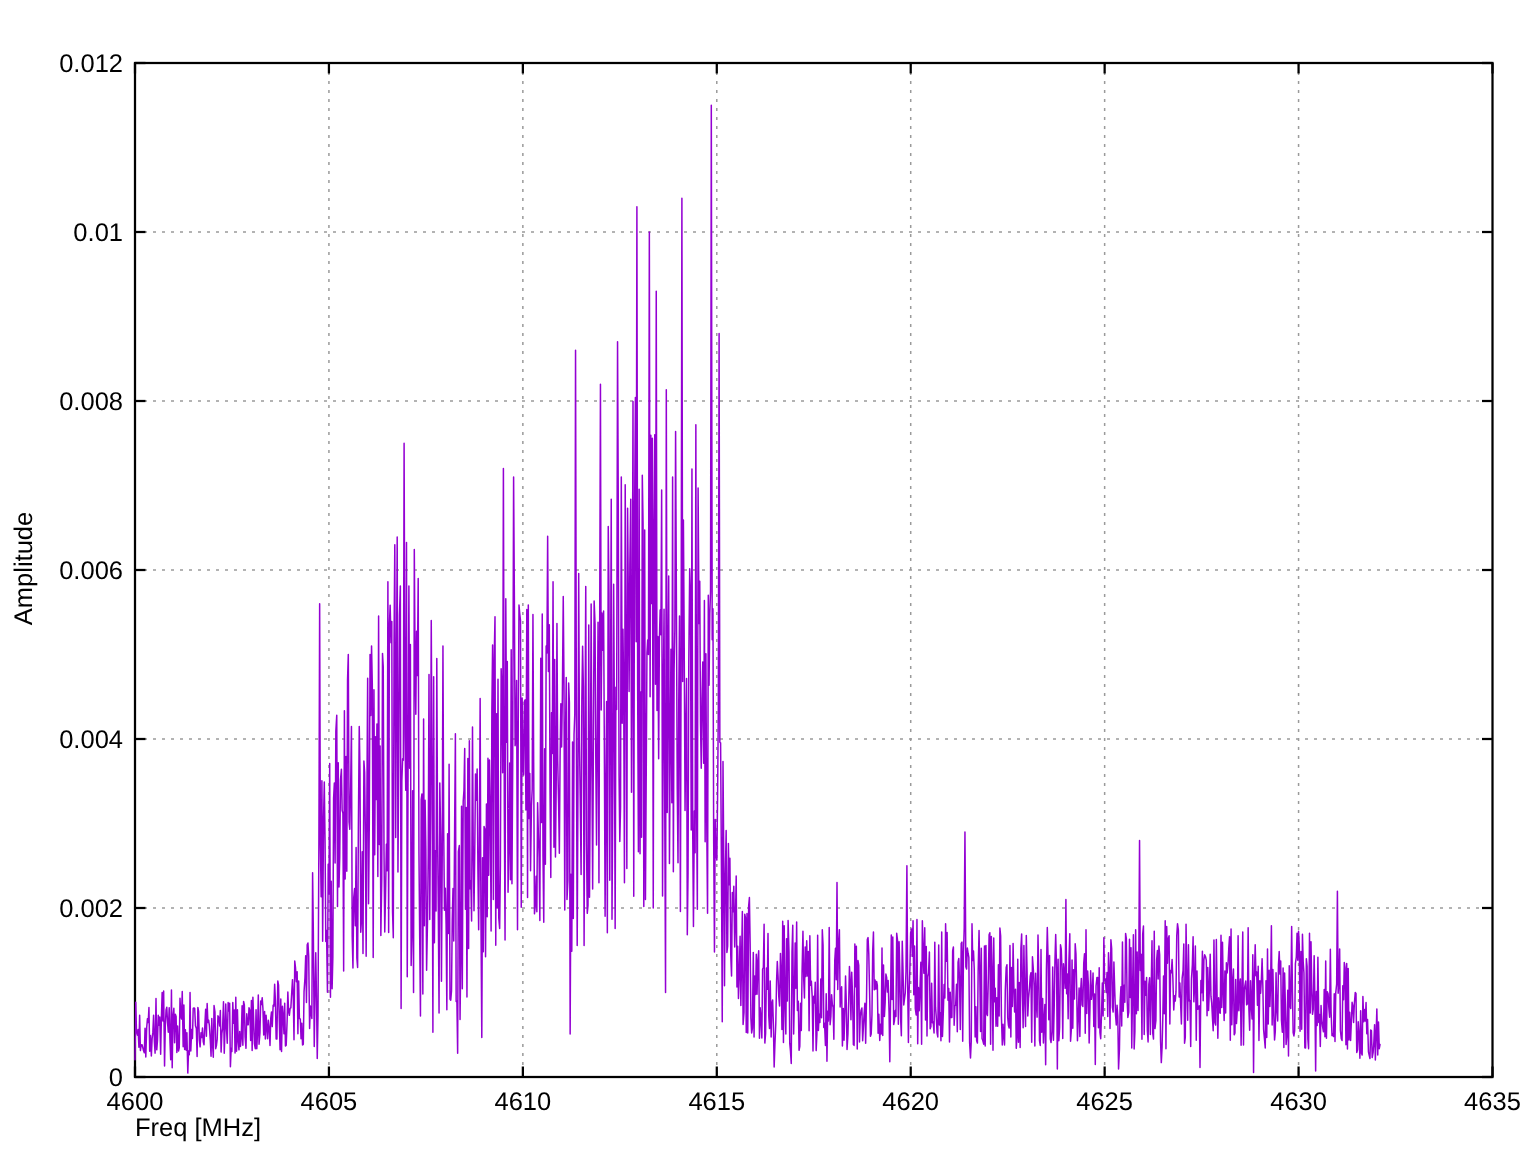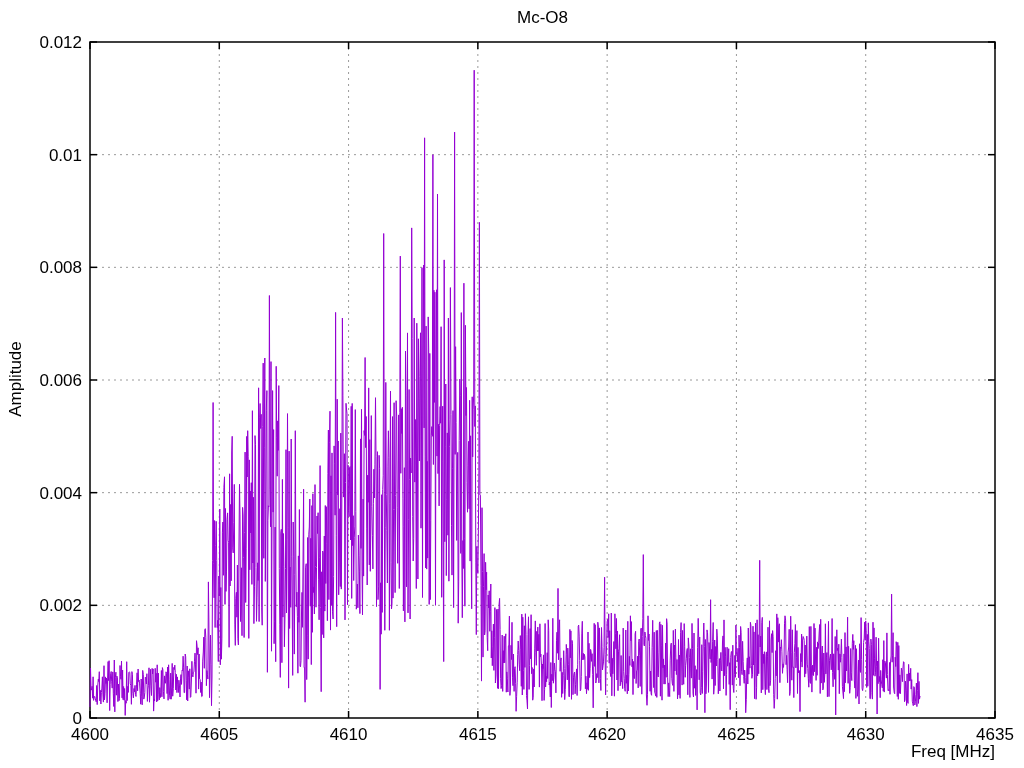--- a/index.html
+++ b/index.html
@@ -1,19 +1,19 @@
 <!DOCTYPE html>
 <html><head>
 <meta charset="utf-8">
 <style>
   html,body{margin:0;padding:0;background:#ffffff;}
   body{width:1024px;height:768px;position:relative;font-family:"Liberation Sans",sans-serif;color:#000;}
   .figure{position:absolute;inset:0;}
   .title{position:absolute;left:90px;top:8px;width:905px;text-align:center;font-size:17px;}
-  .xlabel{position:absolute;left:90px;top:742px;width:905px;text-align:right;font-size:17px;}
+  .xlabel{position:absolute;left:90px;top:742px;width:905px;text-align:left;font-size:17px;}
   .ylabel{position:absolute;left:-36px;top:369px;width:104px;height:20px;text-align:center;
           font-size:17px;transform:rotate(-90deg);white-space:nowrap;}
   svg{position:absolute;left:0;top:0;}
 </style>
 </head>
 <body>
 
 <div class="figure">
   <svg id="chart" width="1024" height="768" viewBox="0 0 1024 768">
       <line x1="219.28571428571428" y1="42" x2="219.28571428571428" y2="718" stroke="#9a9a9a" stroke-width="1" stroke-dasharray="2 4"></line>
@@ -68,16 +68,15 @@
       <line x1="995" y1="267.3333333333333" x2="988" y2="267.3333333333333" stroke="#000000" stroke-width="1.5"></line>
       <text x="82" y="273.3333333333333" text-anchor="end" font-size="17" font-family="&quot;Liberation Sans&quot;,sans-serif" fill="#000">0.008</text>
       <line x1="90" y1="154.66666666666674" x2="97" y2="154.66666666666674" stroke="#000000" stroke-width="1.5"></line>
       <line x1="995" y1="154.66666666666674" x2="988" y2="154.66666666666674" stroke="#000000" stroke-width="1.5"></line>
       <text x="82" y="160.66666666666674" text-anchor="end" font-size="17" font-family="&quot;Liberation Sans&quot;,sans-serif" fill="#000">0.01</text>
       <line x1="90" y1="42" x2="97" y2="42" stroke="#000000" stroke-width="1.5"></line>
       <line x1="995" y1="42" x2="988" y2="42" stroke="#000000" stroke-width="1.5"></line>
       <text x="82" y="48" text-anchor="end" font-size="17" font-family="&quot;Liberation Sans&quot;,sans-serif" fill="#000">0.012</text>
       <path d="M90.0 706.5L90.5 668.1L91.0 687.9L91.6 690.1L92.1 686.3L92.6 698.2L93.1 676.8L93.6 700.4L94.1 696.7L94.7 696.5L95.2 698.4L95.7 700.5L96.2 701.8L96.7 685.5L97.2 704.6L97.8 685.0L98.3 679.1L98.8 681.6L99.3 671.7L99.8 700.8L100.3 690.3L100.9 704.0L101.4 692.6L101.9 688.1L102.4 676.8L102.9 694.1L103.4 702.1L104.0 665.7L104.5 699.9L105.0 693.6L105.5 676.9L106.0 683.5L106.5 678.0L107.1 702.8L107.6 678.1L108.1 661.6L108.6 680.6L109.1 660.7L109.7 710.6L110.2 684.2L110.7 673.3L111.2 671.5L111.7 681.8L112.2 688.1L112.8 671.9L113.3 693.7L113.8 706.5L114.3 660.0L114.8 711.9L115.3 677.7L115.9 672.2L116.4 695.2L116.9 676.1L117.4 677.6L117.9 701.6L118.4 684.0L119.0 700.7L119.5 698.5L120.0 665.5L120.5 676.6L121.0 679.3L121.5 661.0L122.1 697.9L122.6 670.0L123.1 699.7L123.6 686.5L124.1 700.2L124.6 688.5L125.2 715.4L125.7 700.6L126.2 703.2L126.7 661.7L127.2 700.6L127.8 686.3L128.3 692.4L128.8 672.3L129.3 672.0L129.8 672.3L130.3 683.8L130.9 685.6L131.4 704.3L131.9 671.6L132.4 674.3L132.9 693.5L133.4 697.9L134.0 688.5L134.5 691.7L135.0 685.4L135.5 694.6L136.0 696.5L136.5 684.8L137.1 672.8L137.6 690.8L138.1 669.0L138.6 681.6L139.1 680.1L139.6 683.9L140.2 693.4L140.7 704.2L141.2 679.0L141.7 696.2L142.2 704.8L142.7 670.4L143.3 674.6L143.8 699.1L144.3 697.0L144.8 692.7L145.3 677.2L145.9 678.6L146.4 684.0L146.9 673.7L147.4 701.4L147.9 689.1L148.4 685.4L149.0 667.8L149.5 702.2L150.0 686.2L150.5 669.4L151.0 685.7L151.5 695.5L152.1 668.4L152.6 674.0L153.1 668.9L153.6 711.1L154.1 699.0L154.6 701.0L155.2 668.3L155.7 682.2L156.2 673.3L156.7 702.0L157.2 664.8L157.7 700.9L158.3 673.1L158.8 694.2L159.3 699.9L159.8 687.6L160.3 697.6L160.8 692.6L161.4 670.5L161.9 696.8L162.4 667.6L162.9 669.9L163.4 691.3L164.0 698.9L164.5 675.9L165.0 683.2L165.5 683.1L166.0 671.8L166.5 673.4L167.1 693.6L167.6 667.0L168.1 700.3L168.6 664.8L169.1 679.8L169.6 695.8L170.2 699.1L170.7 673.1L171.2 699.2L171.7 687.9L172.2 663.4L172.7 696.2L173.3 688.7L173.8 667.4L174.3 669.6L174.8 665.1L175.3 672.6L175.8 690.0L176.4 674.3L176.9 692.6L177.4 676.9L177.9 684.6L178.4 692.5L178.9 680.2L179.5 685.9L180.0 697.0L180.5 678.9L181.0 674.6L181.5 684.4L182.1 670.1L182.6 670.8L183.1 656.2L183.6 667.1L184.1 692.7L184.6 692.6L185.2 654.0L185.7 656.8L186.2 680.6L186.7 699.8L187.2 666.0L187.7 701.0L188.3 670.8L188.8 677.3L189.3 689.1L189.8 668.8L190.3 697.4L190.8 696.8L191.4 681.0L191.9 661.3L192.4 674.5L192.9 676.9L193.4 672.2L193.9 671.9L194.5 661.3L195.0 653.1L195.5 664.1L196.0 693.2L196.5 640.7L197.0 645.1L197.6 654.5L198.1 647.8L198.6 689.1L199.1 654.0L199.6 678.9L200.2 679.4L200.7 692.5L201.2 682.1L201.7 696.6L202.2 696.2L202.7 661.1L203.3 652.0L203.8 637.1L204.3 668.3L204.8 629.9L205.3 628.7L205.8 637.6L206.4 685.7L206.9 670.6L207.4 674.6L207.9 679.0L208.4 581.9L208.9 622.0L209.5 697.7L210.0 663.0L210.5 635.1L211.0 664.7L211.5 705.7L212.0 677.0L212.6 560.3L213.1 402.5L213.6 563.8L214.1 597.8L214.6 520.5L215.1 627.5L215.7 545.4L216.2 521.3L216.7 560.7L217.2 627.6L217.7 620.3L218.3 661.5L218.8 576.1L219.3 596.0L219.8 509.0L220.3 664.8L220.8 587.5L221.4 659.2L221.9 638.1L222.4 532.2L222.9 522.0L223.4 575.3L223.9 487.3L224.5 476.8L225.0 604.4L225.5 508.5L226.0 591.4L226.5 571.1L227.0 519.8L227.6 512.9L228.1 540.2L228.6 542.3L229.1 647.3L229.6 473.8L230.1 586.0L230.7 504.4L231.2 580.8L231.7 453.0L232.2 436.3L232.7 547.9L233.2 552.9L233.8 522.4L234.3 484.4L234.8 624.1L235.3 645.4L235.8 598.6L236.4 592.3L236.9 617.2L237.4 565.0L237.9 638.7L238.4 645.0L238.9 553.0L239.5 484.3L240.0 514.9L240.5 621.5L241.0 613.1L241.5 567.8L242.0 635.7L242.6 507.4L243.1 515.0L243.6 557.7L244.1 637.5L244.6 532.5L245.1 452.1L245.7 602.5L246.2 548.9L246.7 436.4L247.2 477.0L247.7 430.7L248.2 456.2L248.8 638.4L249.3 459.9L249.8 569.8L250.3 491.1L250.8 533.0L251.3 482.7L251.9 584.4L252.4 410.7L252.9 563.0L253.4 497.3L253.9 623.6L254.5 586.2L255.0 435.6L255.5 444.7L256.0 567.3L256.5 621.3L257.0 597.9L257.6 562.8L258.1 580.5L258.6 387.8L259.1 621.6L259.6 417.1L260.1 403.5L260.7 428.5L261.2 414.3L261.7 607.8L262.2 625.2L262.7 426.7L263.2 363.1L263.8 558.3L264.3 447.2L264.8 358.0L265.3 581.4L265.8 509.6L266.3 410.3L266.9 390.6L267.4 672.3L267.9 520.7L268.4 505.8L268.9 506.8L269.4 295.5L270.0 489.8L270.5 526.8L271.0 361.6L271.5 651.2L272.0 524.1L272.6 390.6L273.1 512.1L273.6 429.6L274.1 643.7L274.6 621.9L275.1 527.1L275.7 661.7L276.2 366.3L276.7 437.8L277.2 476.2L277.7 420.9L278.2 450.4L278.8 385.6L279.3 568.4L279.8 624.8L280.3 677.4L280.8 533.1L281.3 529.3L281.9 662.7L282.4 479.4L282.9 617.1L283.4 533.5L283.9 566.6L284.4 646.8L285.0 614.5L285.5 568.4L286.0 449.7L286.5 613.0L287.0 539.3L287.5 413.6L288.1 527.5L288.6 688.1L289.1 451.1L289.6 628.5L290.1 567.1L290.7 607.3L291.2 439.0L291.7 556.1L292.2 606.1L292.7 675.4L293.2 522.0L293.8 556.8L294.3 654.1L294.8 574.4L295.3 430.7L295.8 554.0L296.3 606.8L296.9 592.2L297.4 616.5L297.9 673.2L298.4 555.9L298.9 622.3L299.4 509.5L300.0 666.1L300.5 666.8L301.0 660.7L301.5 613.0L302.0 592.4L302.5 627.3L303.1 551.0L303.6 489.2L304.1 667.6L304.6 667.5L305.1 702.2L305.6 567.8L306.2 563.7L306.7 679.6L307.2 635.7L307.7 537.5L308.2 659.1L308.8 534.2L309.3 527.0L309.8 499.0L310.3 606.2L310.8 538.3L311.3 664.6L311.9 505.6L312.4 632.3L312.9 493.8L313.4 592.5L313.9 587.1L314.4 614.0L315.0 484.6L315.5 566.4L316.0 607.2L316.5 567.6L317.0 516.0L317.5 533.5L318.1 512.7L318.6 579.1L319.1 619.8L319.6 557.9L320.1 465.6L320.6 607.4L321.2 691.7L321.7 571.8L322.2 634.5L322.7 551.0L323.2 552.7L323.7 637.9L324.3 536.0L324.8 611.1L325.3 505.5L325.8 583.5L326.3 506.7L326.9 543.5L327.4 620.7L327.9 473.5L328.4 430.0L328.9 599.6L329.4 442.3L330.0 411.2L330.5 630.1L331.0 475.8L331.5 605.2L332.0 452.9L332.5 611.8L333.1 619.0L333.6 576.7L334.1 445.9L334.6 463.2L335.1 515.2L335.6 312.4L336.2 535.5L336.7 626.7L337.2 399.2L337.7 494.9L338.2 441.0L338.7 594.8L339.3 562.1L339.8 508.7L340.3 586.5L340.8 433.1L341.3 589.1L341.8 510.0L342.4 318.0L342.9 395.8L343.4 497.1L343.9 493.2L344.4 453.7L345.0 619.9L345.5 482.6L346.0 403.3L346.5 409.0L347.0 413.8L347.5 604.8L348.1 465.3L348.6 510.5L349.1 516.6L349.6 467.6L350.1 466.6L350.6 540.0L351.2 406.3L351.7 598.4L352.2 403.4L352.7 545.6L353.2 515.7L353.7 580.5L354.3 537.2L354.8 526.1L355.3 409.6L355.8 511.6L356.3 609.2L356.8 604.6L357.4 584.1L357.9 607.8L358.4 535.1L358.9 555.3L359.4 571.1L359.9 613.6L360.5 438.9L361.0 548.4L361.5 409.3L362.0 571.1L362.5 614.9L363.1 499.1L363.6 576.1L364.1 430.6L364.6 435.4L365.1 357.5L365.6 447.6L366.2 416.5L366.7 528.1L367.2 585.0L367.7 475.2L368.2 502.3L368.7 387.9L369.3 564.9L369.8 439.6L370.3 571.3L370.8 524.1L371.3 415.6L371.8 506.6L372.4 535.4L372.9 568.9L373.4 503.8L373.9 469.2L374.4 498.0L374.9 464.9L375.5 397.7L376.0 456.6L376.5 606.6L377.0 488.2L377.5 451.7L378.0 599.6L378.6 586.9L379.1 455.3L379.6 468.5L380.1 689.4L380.6 582.8L381.2 634.2L381.7 494.7L382.2 612.4L382.7 489.5L383.2 475.8L383.7 233.5L384.3 500.0L384.8 630.3L385.3 527.2L385.8 382.4L386.3 494.4L386.8 530.8L387.4 583.0L387.9 466.1L388.4 430.8L388.9 457.5L389.4 630.3L389.9 503.6L390.5 391.0L391.0 562.8L391.5 608.9L392.0 603.7L392.5 416.6L393.0 598.1L393.6 509.5L394.1 402.7L394.6 509.8L395.1 592.6L395.6 495.5L396.1 400.7L396.7 416.1L397.2 507.2L397.7 563.3L398.2 489.2L398.7 414.9L399.3 588.5L399.8 412.6L400.3 256.1L400.8 473.3L401.3 408.7L401.8 433.5L402.4 407.3L402.9 498.9L403.4 610.8L403.9 526.3L404.4 467.7L404.9 621.9L405.5 351.0L406.0 395.8L406.5 586.8L407.0 460.3L407.5 332.9L408.0 612.9L408.6 519.8L409.1 389.5L409.6 479.3L410.1 619.0L410.6 458.1L411.1 473.0L411.7 227.9L412.2 338.4L412.7 516.7L413.2 561.0L413.7 538.2L414.2 318.0L414.8 482.1L415.3 419.5L415.8 460.9L416.3 588.5L416.8 323.2L417.4 440.0L417.9 579.0L418.4 338.8L418.9 398.7L419.4 461.0L419.9 376.4L420.5 332.8L421.0 528.2L421.5 432.0L422.0 267.7L422.5 597.5L423.0 350.0L423.6 265.0L424.1 427.9L424.6 137.8L425.1 456.9L425.6 567.9L426.1 326.1L426.7 569.1L427.2 461.3L427.7 558.1L428.2 316.9L428.7 349.0L429.2 604.4L429.8 353.4L430.3 599.6L430.8 520.3L431.3 435.3L431.8 426.6L432.3 436.3L432.9 154.7L433.4 464.5L433.9 290.2L434.4 402.4L434.9 292.2L435.5 605.3L436.0 349.0L436.5 289.8L437.0 456.1L437.5 194.1L438.0 473.6L438.6 424.3L439.1 505.9L439.6 425.6L440.1 406.6L440.6 423.2L441.1 326.7L441.7 597.3L442.2 461.1L442.7 406.2L443.2 545.9L443.7 661.6L444.2 259.9L444.8 541.7L445.3 446.8L445.8 384.0L446.3 575.6L446.8 499.5L447.3 432.9L447.9 535.2L448.4 318.0L448.9 581.2L449.4 446.3L449.9 419.9L450.4 287.6L451.0 414.5L451.5 525.7L452.0 575.1L452.5 468.2L453.0 410.6L453.6 607.6L454.1 425.1L454.6 132.1L455.1 454.4L455.6 346.7L456.1 422.4L456.7 540.4L457.2 489.0L457.7 452.4L458.2 623.2L458.7 581.9L459.2 440.6L459.8 379.1L460.3 395.5L460.8 553.4L461.3 312.6L461.8 552.6L462.3 617.7L462.9 540.6L463.4 568.5L463.9 283.2L464.4 538.2L464.9 606.2L465.4 325.3L466.0 415.6L466.5 387.5L467.0 482.3L467.5 512.2L468.0 465.7L468.5 441.4L469.1 508.8L469.6 400.3L470.1 561.1L470.6 435.8L471.1 542.2L471.7 608.8L472.2 396.8L472.7 456.9L473.2 409.2L473.7 394.1L474.2 70.2L474.8 426.5L475.3 405.9L475.8 562.1L476.3 634.6L476.8 546.4L477.3 569.1L477.9 573.4L478.4 529.7L478.9 470.1L479.4 222.3L479.9 494.9L480.4 495.2L481.0 585.3L481.5 681.1L482.0 507.7L482.5 571.5L483.0 657.1L483.5 586.3L484.1 553.6L484.6 635.0L485.1 630.7L485.6 562.3L486.1 589.8L486.6 572.2L487.2 637.5L487.7 650.7L488.2 595.0L488.7 607.9L489.2 590.8L489.8 631.3L490.3 611.7L490.8 584.0L491.3 658.0L491.8 630.8L492.3 665.7L492.9 646.6L493.4 624.1L493.9 670.4L494.4 637.8L494.9 607.6L495.4 683.0L496.0 674.9L496.5 609.5L497.0 611.9L497.5 688.3L498.0 609.0L498.5 688.7L499.1 604.0L499.6 598.4L500.1 629.4L500.6 678.7L501.1 688.6L501.6 685.4L502.2 635.0L502.7 691.4L503.2 650.7L503.7 663.0L504.2 636.2L504.7 662.8L505.3 639.9L505.8 633.8L506.3 692.2L506.8 671.9L507.3 678.4L507.9 692.0L508.4 646.0L508.9 645.1L509.4 616.1L509.9 695.4L510.4 689.0L511.0 645.3L511.5 659.5L512.0 622.3L512.5 677.2L513.0 685.7L513.5 654.0L514.1 691.4L514.6 668.5L515.1 666.7L515.6 683.2L516.1 711.3L516.6 696.7L517.2 682.2L517.7 654.3L518.2 641.0L518.7 650.5L519.2 664.7L519.7 670.7L520.3 635.6L520.8 649.6L521.3 686.3L521.8 614.1L522.3 695.0L522.8 617.2L523.4 670.5L523.9 689.4L524.4 625.8L524.9 667.4L525.4 613.7L526.0 634.5L526.5 695.6L527.0 700.9L527.5 709.0L528.0 634.5L528.5 616.8L529.1 689.4L529.6 665.4L530.1 628.6L530.6 658.8L531.1 614.7L531.6 673.7L532.2 667.5L532.7 700.2L533.2 697.5L533.7 668.9L534.2 687.0L534.7 648.1L535.3 620.9L535.8 652.8L536.3 665.3L536.8 631.3L537.3 651.0L537.8 627.1L538.4 650.7L538.9 634.3L539.4 687.1L539.9 623.8L540.4 656.8L540.9 654.1L541.5 665.1L542.0 700.7L542.5 664.1L543.0 668.7L543.5 654.9L544.1 700.4L544.6 689.5L545.1 623.5L545.6 687.0L546.1 676.2L546.6 681.7L547.2 652.7L547.7 678.5L548.2 619.8L548.7 630.2L549.2 685.0L549.7 682.2L550.3 697.0L550.8 662.5L551.3 707.5L551.8 674.2L552.3 680.6L552.8 618.3L553.4 683.2L553.9 677.8L554.4 663.1L554.9 669.7L555.4 671.5L555.9 692.9L556.5 640.3L557.0 632.2L557.5 653.2L558.0 588.4L558.5 659.7L559.0 630.5L559.6 619.8L560.1 671.3L560.6 661.5L561.1 657.9L561.6 697.3L562.2 672.3L562.7 693.5L563.2 675.7L563.7 650.7L564.2 668.6L564.7 699.6L565.3 689.3L565.8 668.1L566.3 644.4L566.8 654.7L567.3 679.9L567.8 648.1L568.4 664.2L568.9 696.3L569.4 696.9L569.9 629.4L570.4 657.8L570.9 630.9L571.5 699.3L572.0 640.4L572.5 643.6L573.0 694.7L573.5 677.8L574.0 673.7L574.6 672.0L575.1 693.8L575.6 684.7L576.1 675.3L576.6 668.9L577.1 695.5L577.7 664.8L578.2 626.3L578.7 625.1L579.2 636.1L579.7 660.3L580.3 690.8L580.8 689.3L581.3 676.7L581.8 633.9L582.3 621.3L582.8 659.9L583.4 653.4L583.9 659.5L584.4 654.3L584.9 657.0L585.4 688.8L585.9 676.2L586.5 693.7L587.0 682.8L587.5 689.3L588.0 632.0L588.5 690.3L589.0 643.3L589.6 677.6L590.1 668.4L590.6 649.4L591.1 651.6L591.6 661.4L592.1 653.7L592.7 674.6L593.2 707.8L593.7 666.8L594.2 623.3L594.7 666.4L595.2 624.7L595.8 683.0L596.3 680.5L596.8 673.6L597.3 677.6L597.8 622.2L598.4 627.2L598.9 682.9L599.4 627.9L599.9 649.4L600.4 678.6L600.9 690.5L601.5 627.5L602.0 646.7L602.5 670.0L603.0 665.9L603.5 661.9L604.0 647.6L604.6 577.2L605.1 654.6L605.6 695.0L606.1 660.1L606.6 645.7L607.1 621.8L607.7 619.3L608.2 637.5L608.7 613.8L609.2 663.2L609.7 630.7L610.2 672.5L610.8 676.6L611.3 613.0L611.8 695.8L612.3 658.3L612.8 673.8L613.3 659.8L613.9 641.5L614.4 696.2L614.9 613.8L615.4 633.4L615.9 648.8L616.5 618.5L617.0 680.0L617.5 631.0L618.0 690.7L618.5 651.2L619.0 648.8L619.6 634.7L620.1 685.8L620.6 684.3L621.1 655.5L621.6 681.8L622.1 681.3L622.7 688.6L623.2 628.1L623.7 671.6L624.2 678.3L624.7 688.5L625.2 691.3L625.8 630.0L626.3 683.3L626.8 675.2L627.3 693.8L627.8 621.3L628.3 691.0L628.9 674.3L629.4 656.4L629.9 665.4L630.4 615.8L630.9 640.8L631.4 621.6L632.0 666.8L632.5 659.0L633.0 694.6L633.5 661.5L634.0 678.4L634.6 678.4L635.1 634.0L635.6 631.3L636.1 683.5L636.6 670.7L637.1 670.2L637.7 656.1L638.2 687.9L638.7 641.5L639.2 639.0L639.7 655.2L640.2 686.4L640.8 628.9L641.3 628.1L641.8 694.2L642.3 636.4L642.8 618.7L643.3 554.6L643.9 644.5L644.4 646.0L644.9 632.0L645.4 635.5L645.9 638.2L646.4 695.0L647.0 705.3L647.5 694.2L648.0 615.8L648.5 640.4L649.0 634.0L649.5 646.2L650.1 691.3L650.6 671.1L651.1 693.9L651.6 695.3L652.1 647.6L652.7 620.3L653.2 649.8L653.7 687.6L654.2 632.2L654.7 692.4L655.2 693.7L655.8 696.1L656.3 630.6L656.8 697.4L657.3 630.3L657.8 675.6L658.3 677.0L658.9 652.1L659.4 623.1L659.9 621.8L660.4 696.2L660.9 624.3L661.4 645.9L662.0 700.2L662.5 625.3L663.0 667.8L663.5 658.9L664.0 684.1L664.5 665.2L665.1 684.1L665.6 643.1L666.1 677.3L666.6 618.7L667.1 624.1L667.6 677.2L668.2 696.6L668.7 682.9L669.2 690.6L669.7 696.6L670.2 660.1L670.8 644.9L671.3 643.1L671.8 678.3L672.3 683.6L672.8 685.4L673.3 630.4L673.9 691.4L674.4 645.0L674.9 671.0L675.4 629.0L675.9 657.4L676.4 674.6L677.0 659.5L677.5 698.9L678.0 691.1L678.5 639.5L679.0 694.9L679.5 655.0L680.1 698.4L680.6 632.3L681.1 622.6L681.6 661.0L682.1 685.1L682.6 630.4L683.2 667.9L683.7 684.3L684.2 623.6L684.7 646.7L685.2 677.3L685.7 665.4L686.3 658.8L686.8 651.0L687.3 648.5L687.8 694.8L688.3 637.9L688.9 646.3L689.4 657.5L689.9 697.4L690.4 648.8L690.9 668.5L691.4 678.1L692.0 623.4L692.5 648.4L693.0 693.8L693.5 697.0L694.0 633.0L694.5 688.2L695.1 665.7L695.6 695.4L696.1 680.1L696.6 669.6L697.1 709.9L697.6 647.3L698.2 618.4L698.7 637.8L699.2 679.8L699.7 637.0L700.2 692.5L700.7 695.0L701.3 687.4L701.8 644.7L702.3 693.5L702.8 671.6L703.3 640.0L703.8 623.0L704.4 646.7L704.9 712.7L705.4 639.5L705.9 693.8L706.4 685.0L707.0 629.9L707.5 632.7L708.0 647.0L708.5 692.4L709.0 642.5L709.5 648.9L710.1 658.9L710.6 599.7L711.1 662.5L711.6 649.4L712.1 679.1L712.6 641.2L713.2 622.5L713.7 694.2L714.2 686.8L714.7 640.0L715.2 685.5L715.7 646.5L716.3 666.0L716.8 629.2L717.3 635.9L717.8 659.3L718.3 693.8L718.8 678.9L719.4 658.6L719.9 691.0L720.4 660.9L720.9 652.4L721.4 669.9L721.9 671.0L722.5 642.0L723.0 635.9L723.5 688.8L724.0 619.9L724.5 675.7L725.1 647.3L725.6 656.9L726.1 695.4L726.6 674.3L727.1 647.2L727.6 666.2L728.2 661.0L728.7 648.7L729.2 684.4L729.7 662.7L730.2 709.7L730.7 657.3L731.3 651.6L731.8 651.6L732.3 685.1L732.8 645.2L733.3 688.2L733.8 692.5L734.4 674.2L734.9 655.4L735.4 677.3L735.9 625.2L736.4 653.7L736.9 652.6L737.5 661.7L738.0 648.3L738.5 677.7L739.0 635.1L739.5 647.3L740.0 685.7L740.6 626.5L741.1 632.3L741.6 671.5L742.1 674.7L742.6 641.3L743.2 661.5L743.7 676.6L744.2 683.3L744.7 670.1L745.2 677.5L745.7 712.7L746.3 699.3L746.8 667.1L747.3 657.9L747.8 684.0L748.3 628.0L748.8 674.2L749.4 656.8L749.9 668.1L750.4 622.3L750.9 625.7L751.4 665.7L751.9 678.3L752.5 674.7L753.0 626.2L753.5 665.0L754.0 631.9L754.5 698.6L755.0 663.5L755.6 623.1L756.1 699.3L756.6 687.7L757.1 619.8L757.6 675.9L758.1 634.7L758.7 673.7L759.2 639.1L759.7 560.3L760.2 647.0L760.7 636.1L761.3 692.9L761.8 622.7L762.3 617.4L762.8 689.7L763.3 654.1L763.8 663.5L764.4 651.7L764.9 686.9L765.4 694.6L765.9 656.2L766.4 651.9L766.9 689.6L767.5 656.1L768.0 627.2L768.5 688.8L769.0 692.7L769.5 620.8L770.0 685.7L770.6 680.3L771.1 639.8L771.6 633.7L772.1 652.6L772.6 630.6L773.1 636.5L773.7 694.3L774.2 708.4L774.7 698.5L775.2 678.7L775.7 650.7L776.2 675.9L776.8 613.9L777.3 699.2L777.8 617.7L778.3 642.1L778.8 625.9L779.4 623.8L779.9 682.7L780.4 647.0L780.9 648.5L781.4 639.7L781.9 651.8L782.5 673.3L783.0 663.9L783.5 667.4L784.0 661.1L784.5 623.8L785.0 615.8L785.6 620.1L786.1 664.7L786.6 655.4L787.1 669.7L787.6 682.7L788.1 652.1L788.7 647.0L789.2 629.3L789.7 695.5L790.2 691.6L790.7 616.2L791.2 652.7L791.8 680.2L792.3 629.8L792.8 667.4L793.3 667.0L793.8 697.6L794.3 652.6L794.9 643.4L795.4 624.5L795.9 667.9L796.4 657.6L796.9 630.6L797.5 693.5L798.0 647.4L798.5 672.8L799.0 671.3L799.5 670.6L800.0 711.6L800.6 653.6L801.1 661.8L801.6 634.1L802.1 667.1L802.6 640.0L803.1 636.5L803.7 637.8L804.2 640.3L804.7 677.1L805.2 645.0L805.7 673.7L806.2 661.1L806.8 636.1L807.3 664.1L807.8 668.6L808.3 678.4L808.8 687.2L809.3 626.6L809.9 681.7L810.4 683.4L810.9 626.4L811.4 665.8L811.9 692.1L812.4 665.1L813.0 674.9L813.5 675.5L814.0 623.5L814.5 671.7L815.0 628.1L815.6 663.0L816.1 680.4L816.6 647.3L817.1 675.3L817.6 641.9L818.1 648.6L818.7 642.6L819.2 631.9L819.7 624.5L820.2 693.5L820.7 619.3L821.2 683.1L821.8 654.0L822.3 646.0L822.8 689.9L823.3 688.7L823.8 653.0L824.3 682.4L824.9 672.6L825.4 623.8L825.9 673.9L826.4 657.9L826.9 652.6L827.4 696.8L828.0 655.3L828.5 621.4L829.0 696.6L829.5 660.3L830.0 656.7L830.5 654.0L831.1 669.9L831.6 669.2L832.1 618.5L832.6 672.6L833.1 686.8L833.7 653.8L834.2 670.6L834.7 679.3L835.2 636.5L835.7 715.0L836.2 654.0L836.8 629.8L837.3 650.5L837.8 648.0L838.3 670.1L838.8 644.2L839.3 693.7L839.9 653.8L840.4 662.2L840.9 653.3L841.4 639.1L841.9 657.3L842.4 686.3L843.0 693.0L843.5 698.6L844.0 653.9L844.5 691.6L845.0 632.6L845.5 682.7L846.1 646.9L846.6 671.0L847.1 654.5L847.6 617.2L848.1 683.3L848.6 646.3L849.2 677.1L849.7 693.3L850.2 687.7L850.7 648.5L851.2 672.6L851.8 680.6L852.3 643.3L852.8 634.4L853.3 649.4L853.8 640.7L854.3 680.1L854.9 688.1L855.4 645.3L855.9 698.4L856.4 648.7L856.9 669.2L857.4 696.3L858.0 689.8L858.5 660.2L859.0 704.0L859.5 643.8L860.0 670.1L860.5 672.4L861.1 617.6L861.6 659.3L862.1 688.4L862.6 690.6L863.1 687.3L863.6 642.4L864.2 638.1L864.7 622.1L865.2 640.2L865.7 620.9L866.2 630.6L866.7 687.5L867.3 634.4L867.8 686.2L868.3 622.8L868.8 641.3L869.3 648.6L869.9 698.5L870.4 698.7L870.9 639.1L871.4 644.4L871.9 692.7L872.4 699.1L873.0 622.2L873.5 675.3L874.0 627.9L874.5 658.9L875.0 676.2L875.5 672.8L876.1 637.2L876.6 666.1L877.1 714.0L877.6 661.0L878.1 683.7L878.6 638.2L879.2 681.7L879.7 676.4L880.2 697.7L880.7 670.4L881.2 679.9L881.7 684.2L882.3 687.9L882.8 659.7L883.3 691.2L883.8 640.6L884.3 692.1L884.8 661.1L885.4 662.5L885.9 672.0L886.4 678.1L886.9 632.9L887.4 674.5L888.0 690.4L888.5 689.7L889.0 691.0L889.5 662.5L890.0 694.3L890.5 661.9L891.1 656.0L891.6 594.1L892.1 662.2L892.6 655.4L893.1 632.7L893.6 687.0L894.2 692.5L894.7 693.7L895.2 657.2L895.7 666.5L896.2 641.7L896.7 645.3L897.3 696.5L897.8 642.3L898.3 699.3L898.8 645.6L899.3 693.3L899.8 674.9L900.4 693.7L900.9 681.1L901.4 668.2L901.9 670.8L902.4 681.7L902.9 669.2L903.5 661.7L904.0 662.3L904.5 701.7L905.0 700.1L905.5 681.2L906.1 690.5L906.6 705.5L907.1 673.9L907.6 702.0L908.1 703.4L908.6 664.4L909.2 681.1L909.7 673.0L910.2 680.7L910.7 668.3L911.2 689.1L911.7 679.6L912.3 701.2L912.8 703.6L913.3 705.7L913.8 686.6L914.3 687.2L914.8 705.0L915.4 701.8L915.9 694.7L916.4 683.1L916.9 706.6L917.4 690.4L917.9 672.7L918.5 703.4L919.0 681.4L919.5 699.1L920.0 696.4" fill="none" stroke="#9400d3" stroke-width="1" stroke-linejoin="round" stroke-linecap="round"></path>
     </svg>
-  <div class="title">Mc-O8</div>
   <div class="ylabel">Amplitude</div>
   <div class="xlabel">Freq [MHz]</div>
 </div>
 
 </body></html>

